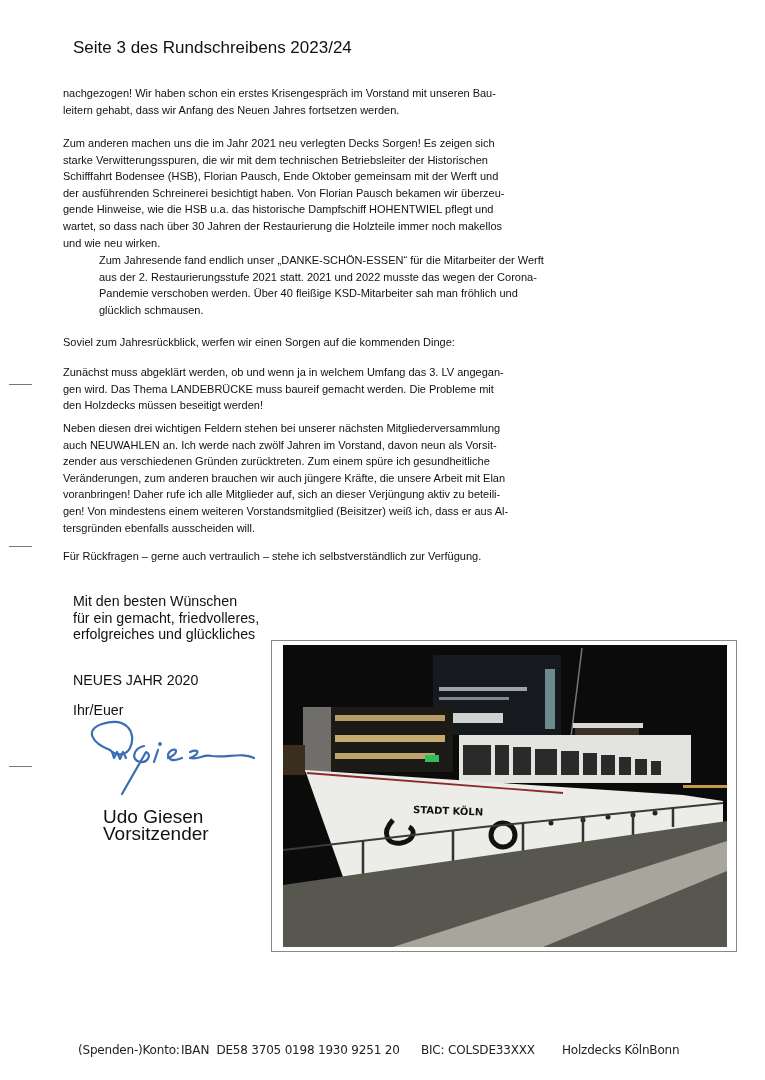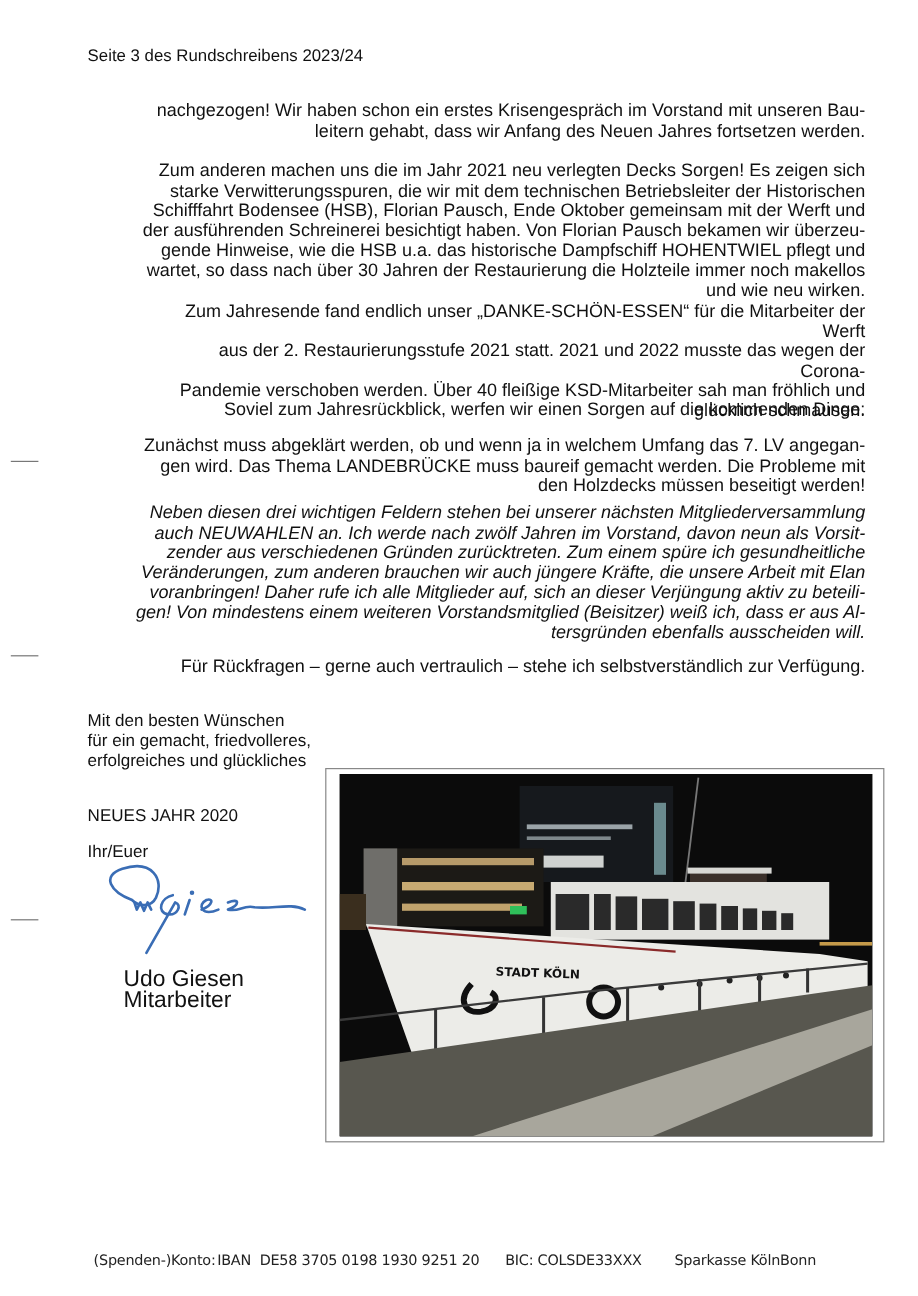--- a/index.html
+++ b/index.html
@@ -1,22 +1,22 @@
 <!DOCTYPE html>
 <html><head>
   <meta charset="utf-8">
   <style>
     html, body { margin: 0; padding: 0; background: #ffffff; }
     body {
       width: 765px; height: 1080px; position: relative; overflow: hidden;
       font-family: "Liberation Sans", sans-serif; color: #111111;
     }
-    .header { position: absolute; left: 73px; top: 38px; font-size: 14px; }
+    .header { position: absolute; left: 73px; top: 38px; font-size: 17px; }
     .body-text {
-      position: absolute; left: 89px; width: 632px; font-size: 15px; line-height: 16.6px; text-align: right;
+      position: absolute; left: 63px; width: 632px; font-size: 11px; line-height: 16.6px;
     }
     .body-text p { margin: 0; }
     .margin-mark { position: absolute; left: 9px; width: 23px; height: 1px; background: #777; }
     .closing { position: absolute; left: 73px; font-size: 14.2px; line-height: 16.6px; }
     .closing-underline { position: absolute; left: 271px; top: 641px; width: 9px; height: 1px; background: #888; }
     .signature { position: absolute; left: 82px; top: 718px; width: 175px; height: 80px; }
     .signer { position: absolute; left: 103px; top: 809px; font-size: 19px; line-height: 16.6px; }
     .photo-frame {
       position: absolute; left: 271px; top: 640px; width: 466px; height: 312px;
       border: 1px solid #888; background: #fff; box-sizing: border-box;
@@ -57,25 +57,25 @@
   <div class="body-text" style="top:252px;">
       <p style="white-space:pre-line;margin-left:36px;">Zum Jahresende fand endlich unser „DANKE-SCHÖN-ESSEN“ für die Mitarbeiter der Werft
 aus der 2. Restaurierungsstufe 2021 statt. 2021 und 2022 musste das wegen der Corona-
 Pandemie verschoben werden. Über 40 fleißige KSD-Mitarbeiter sah man fröhlich und
 glücklich schmausen.</p>
     </div>
   <div class="body-text" style="top:334px;">
       <p style="white-space:pre-line;">Soviel zum Jahresrückblick, werfen wir einen Sorgen auf die kommenden Dinge:</p>
     </div>
   <div class="body-text" style="top:364px;">
-      <p style="white-space:pre-line;">Zunächst muss abgeklärt werden, ob und wenn ja in welchem Umfang das 7. LV angegan-
+      <p style="white-space:pre-line;">Zunächst muss abgeklärt werden, ob und wenn ja in welchem Umfang das 3. LV angegan-
 gen wird. Das Thema LANDEBRÜCKE muss baureif gemacht werden. Die Probleme mit
 den Holzdecks müssen beseitigt werden!</p>
     </div>
-  <div class="body-text" style="top:420px;font-style:italic;">
+  <div class="body-text" style="top:420px;">
       <p style="white-space:pre-line;">Neben diesen drei wichtigen Feldern stehen bei unserer nächsten Mitgliederversammlung
 auch NEUWAHLEN an. Ich werde nach zwölf Jahren im Vorstand, davon neun als Vorsit-
 zender aus verschiedenen Gründen zurücktreten. Zum einem spüre ich gesundheitliche
 Veränderungen, zum anderen brauchen wir auch jüngere Kräfte, die unsere Arbeit mit Elan
 voranbringen! Daher rufe ich alle Mitglieder auf, sich an dieser Verjüngung aktiv zu beteili-
 gen! Von mindestens einem weiteren Vorstandsmitglied (Beisitzer) weiß ich, dass er aus Al-
 tersgründen ebenfalls ausscheiden will.</p>
     </div>
   <div class="body-text" style="top:548px;">
       <p style="white-space:pre-line;">Für Rückfragen – gerne auch vertraulich – stehe ich selbstverständlich zur Verfügung.</p>
@@ -95,21 +95,21 @@
       <path d="M62 28 C52 30, 48 42, 58 44 C66 45, 70 36, 64 34 L40 76"></path>
       <path d="M76 32 L72 44"></path>
       <circle cx="78" cy="26" r="0.8" fill="#3a6db5"></circle>
       <path d="M86 40 C96 36, 96 30, 90 32 C82 36, 86 46, 100 40"></path>
       <path d="M108 34 C118 30, 118 36, 108 40 C118 42, 120 36, 130 38 C145 40, 160 34, 172 40"></path>
     </g>
   </svg>
 
   <div class="signer">
     <div>Udo Giesen</div>
-    <div>Mitarbeiter</div>
+    <div>Vorsitzender</div>
   </div>
 
   <div class="photo-frame">
     <div class="photo">
       <svg width="444" height="302" viewBox="0 0 444 302">
         <rect x="0" y="0" width="444" height="302" fill="#0b0b0b"></rect>
 
         <rect x="150" y="10" width="128" height="80" fill="#16191d"></rect>
         <rect x="156" y="42" width="88" height="4" fill="#9aa3a8"></rect>
         <rect x="156" y="52" width="70" height="3" fill="#7e878b"></rect>
@@ -175,16 +175,16 @@
 
         <rect x="400" y="140" width="44" height="3" fill="#c49a4a"></rect>
       </svg>
     </div>
   </div>
 
   <div class="footer">
     <span style="left:0;">(Spenden-)Konto:</span>
     <span style="left:103px; white-space:pre;">IBAN  DE58 3705 0198 1930 9251 20</span>
     <span style="left:343px;">BIC: COLSDE33XXX</span>
-    <span style="left:484px;">Sparkasse KölnBonn</span>
+    <span style="left:484px;">Holzdecks KölnBonn</span>
   </div>
 
 </div>
 
 </body></html>

